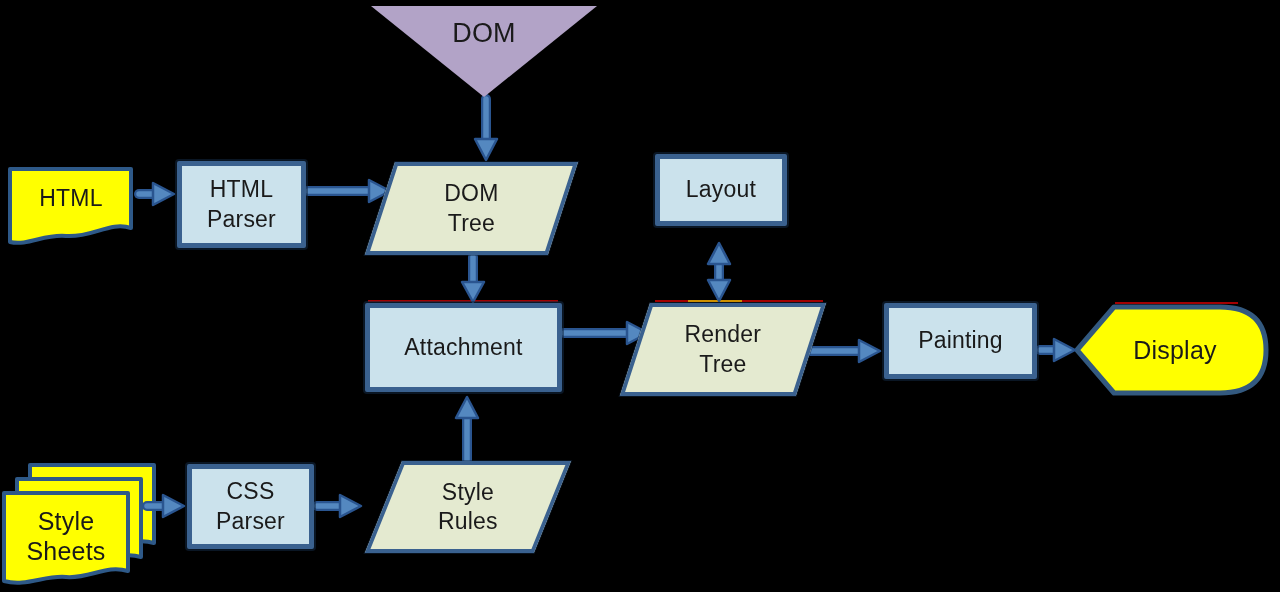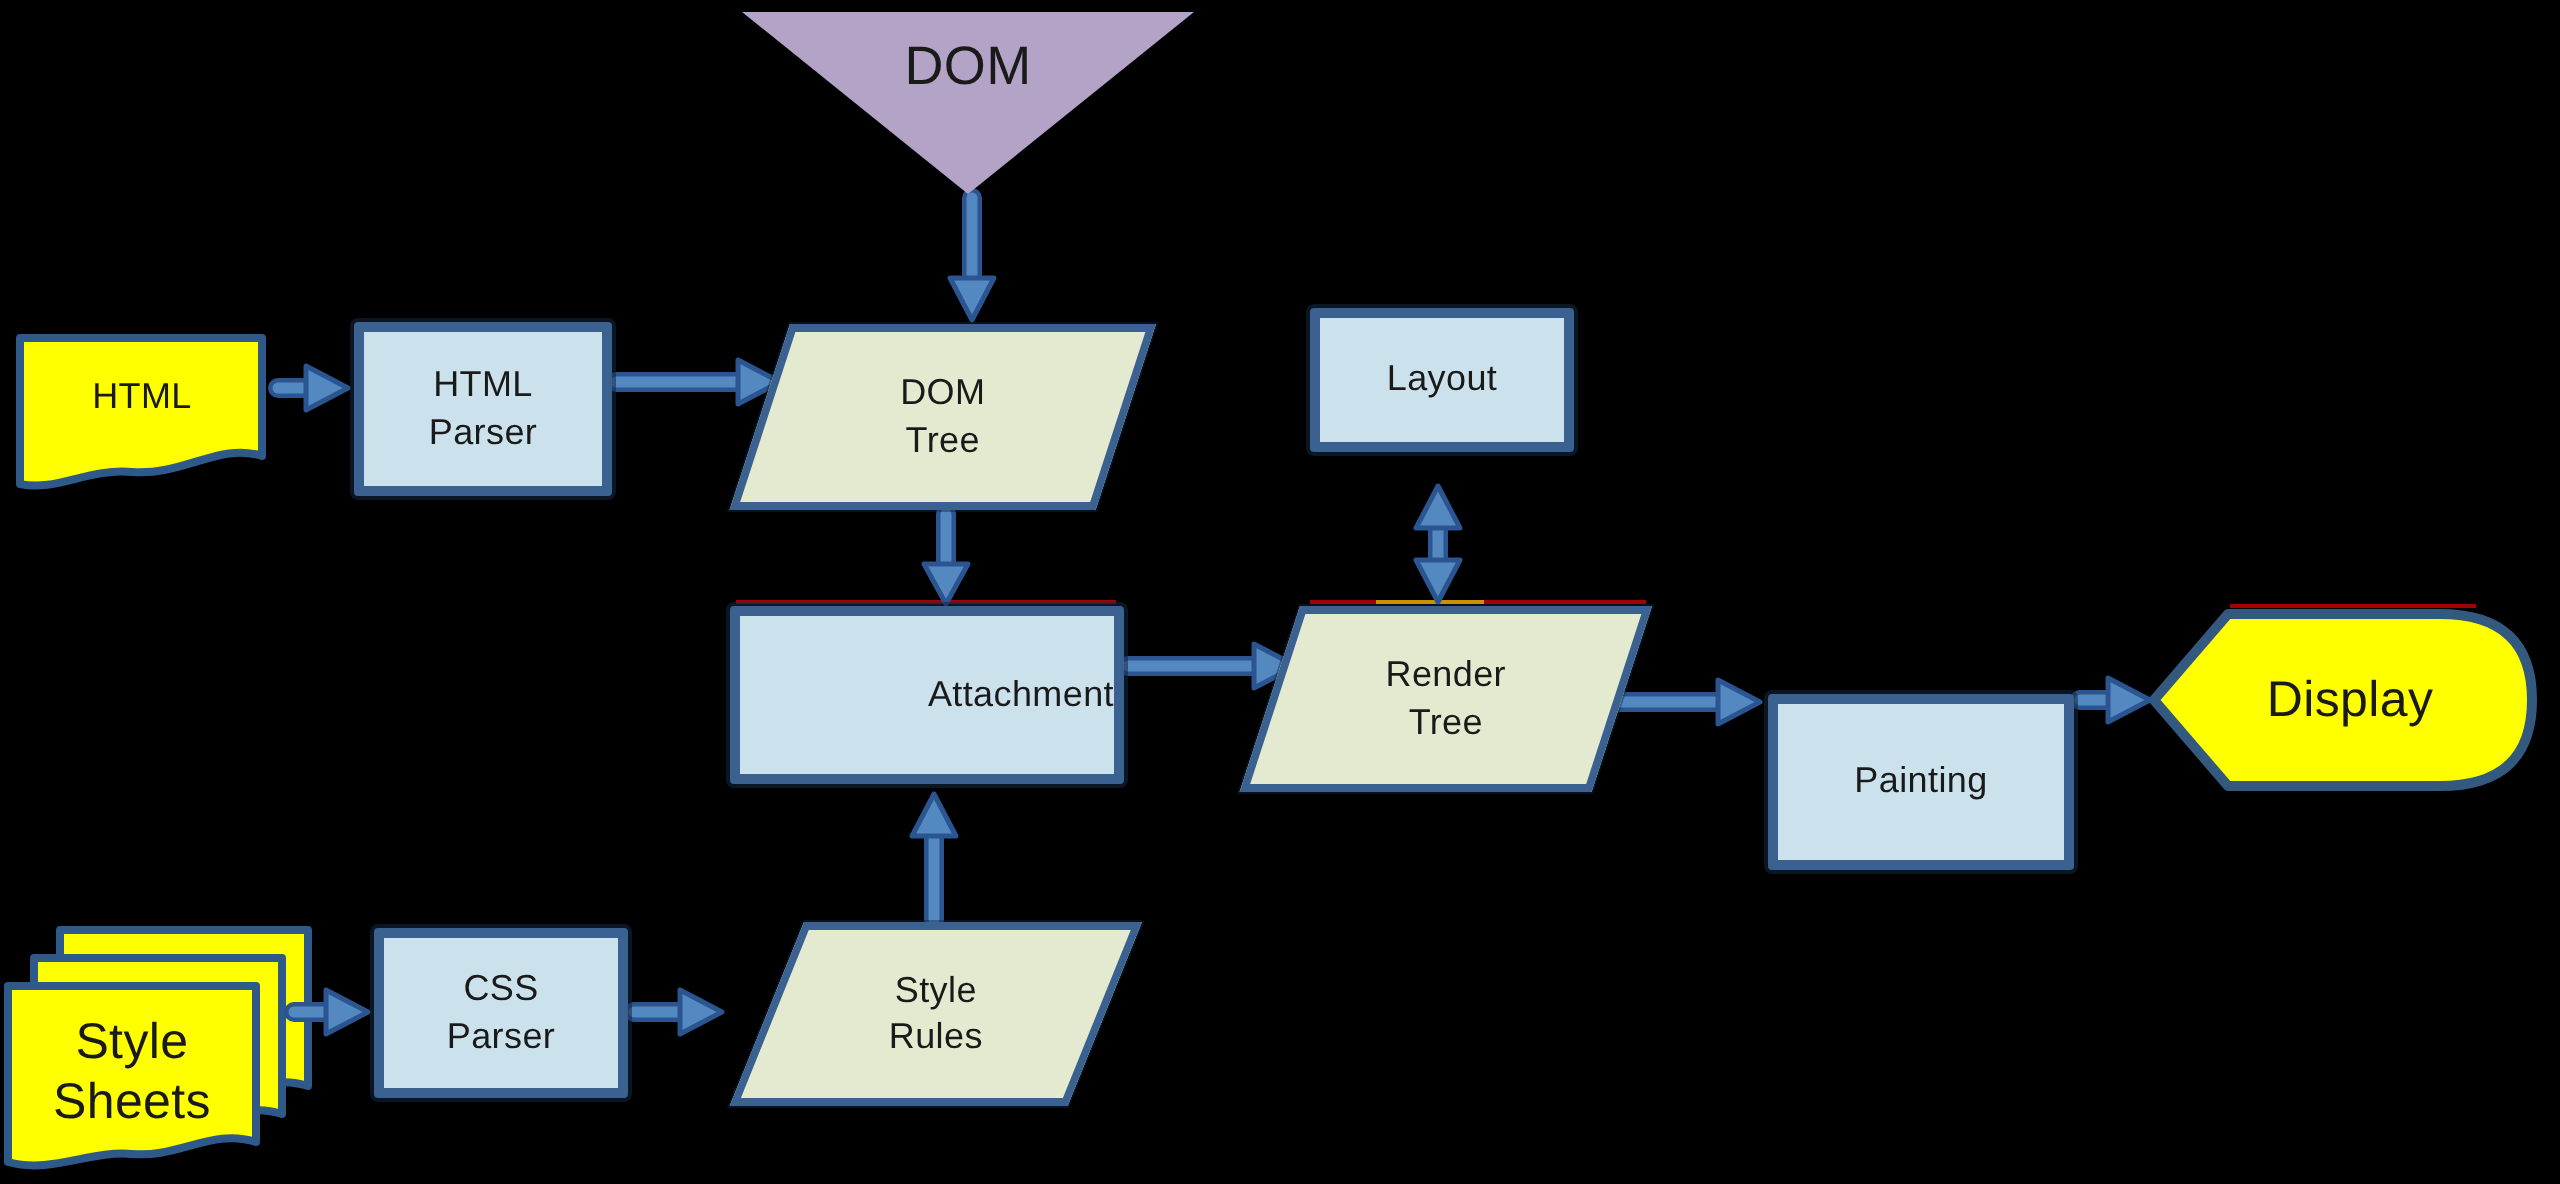--- a/index.html
+++ b/index.html
@@ -17,21 +17,21 @@
   .rect{background:#cbe2ec;border:5px solid #3a618f;border-radius:2px;
         box-shadow:0 0 0 2px rgba(18,40,66,.55);}
   .para{background:#e4ead0;border:4px solid #3a618f;transform-origin:top left;
         box-shadow:0 0 0 1px rgba(18,40,66,.45);}
   .skew18{transform:skewX(-18deg);}
   .skew22{transform:skewX(-22deg);}
   .unskew18{transform:skewX(18deg);}
   .unskew22{transform:skewX(22deg);}
   .tri{background:#b2a3c7;clip-path:polygon(0 0,100% 0,50% 100%);
        align-items:flex-start;padding-top:10px;}
-  .label{white-space:pre-line;text-align:center;font-size:18px;line-height:1.28;
+  .label{white-space:pre-line;text-align:center;font-size:23px;line-height:1.28;
          letter-spacing:.2px;}
   .label-abs{position:absolute;z-index:3;display:flex;align-items:center;justify-content:center;}
   .inner-label{width:100%;height:100%;display:flex;align-items:center;justify-content:center;}
 </style>
 </head>
 <body>
 
 <div id="canvas">
 
   <svg id="wires" viewBox="0 0 1280 592">
@@ -130,32 +130,32 @@
     <div class="inner-label unskew18">
       <span class="label">DOM
 Tree</span>
     </div>
   </div>
 
   <div class="node rect" style="left:655px;top:154px;width:132px;height:72px;">
     <span class="label">Layout</span>
   </div>
 
-  <div class="node rect" style="left:365px;top:303px;width:197px;height:89px;justify-content:flex-end;">
+  <div class="node rect" style="left:365px;top:303px;width:197px;height:89px;">
     <span class="label">Attachment</span>
   </div>
 
   <div class="node para skew18" style="left:650px;top:303px;width:176px;height:93px;">
     <div class="inner-label unskew18">
       <span class="label">Render
 Tree</span>
     </div>
   </div>
 
-  <div class="node rect" style="left:884px;top:303px;width:153px;height:88px;margin-top:44px;">
+  <div class="node rect" style="left:884px;top:303px;width:153px;height:76px;">
     <span class="label">Painting</span>
   </div>
 
   <div class="label-abs" style="left:1100px;top:325px;width:150px;height:50px;">
     <span class="label" style="font-size:25px;">Display</span>
   </div>
 
   <div class="label-abs" style="left:4px;top:496px;width:124px;height:80px;">
     <span class="label" style="font-size:25px;line-height:1.22;">Style
 Sheets</span>

